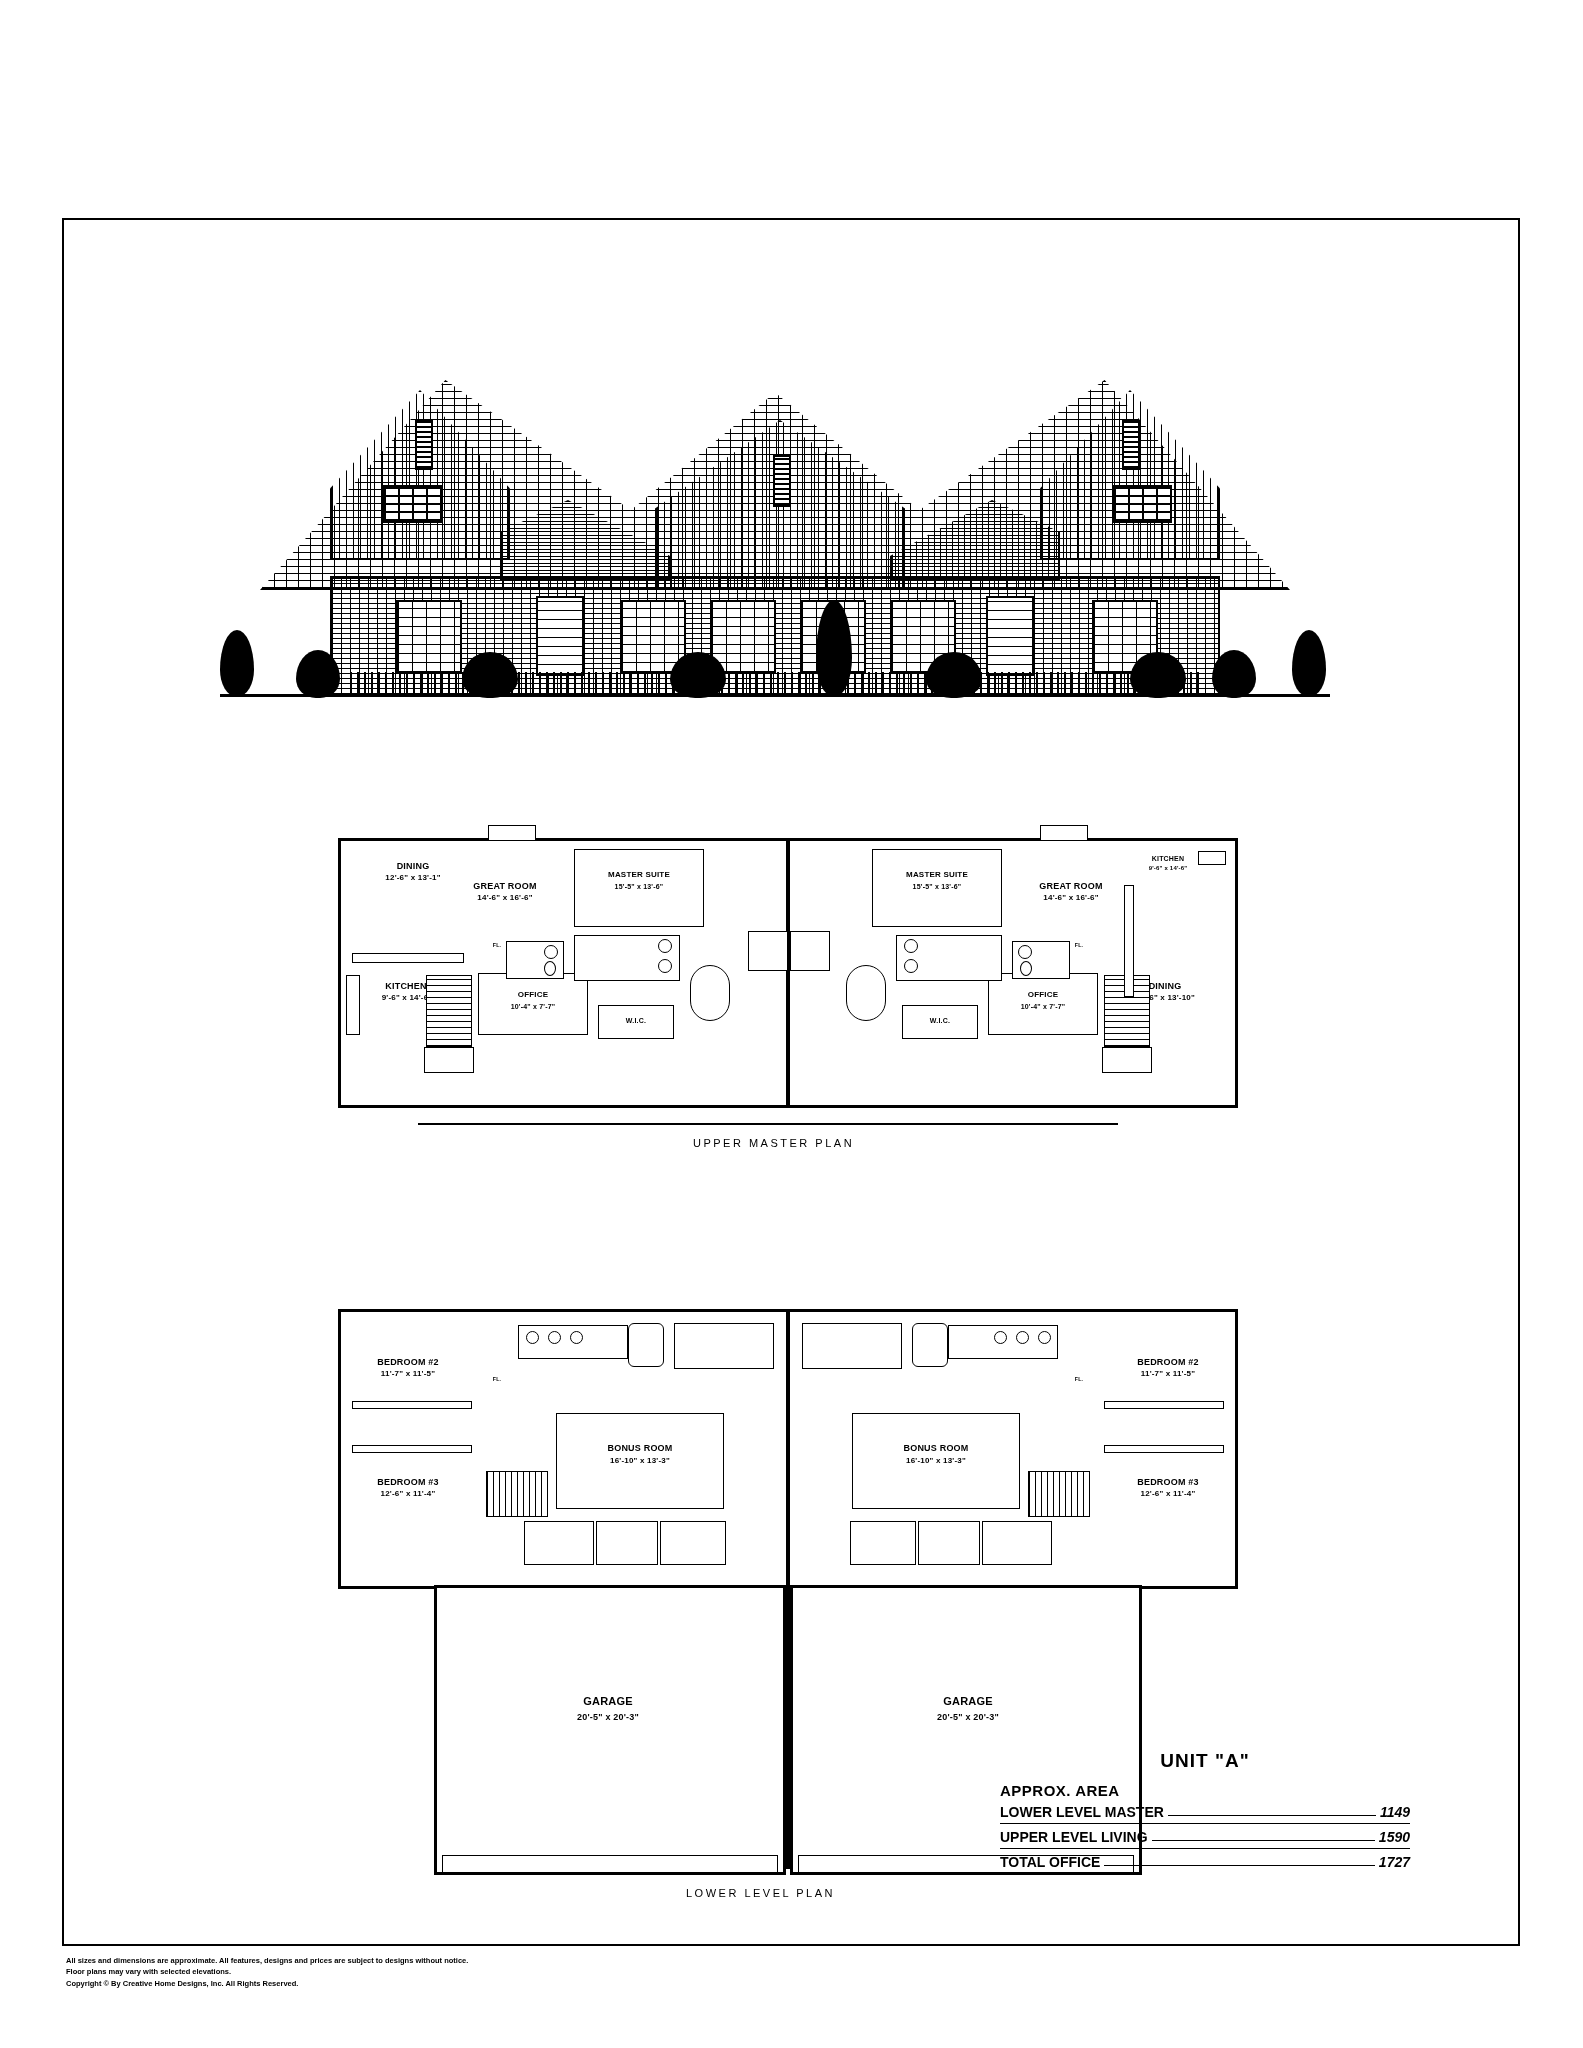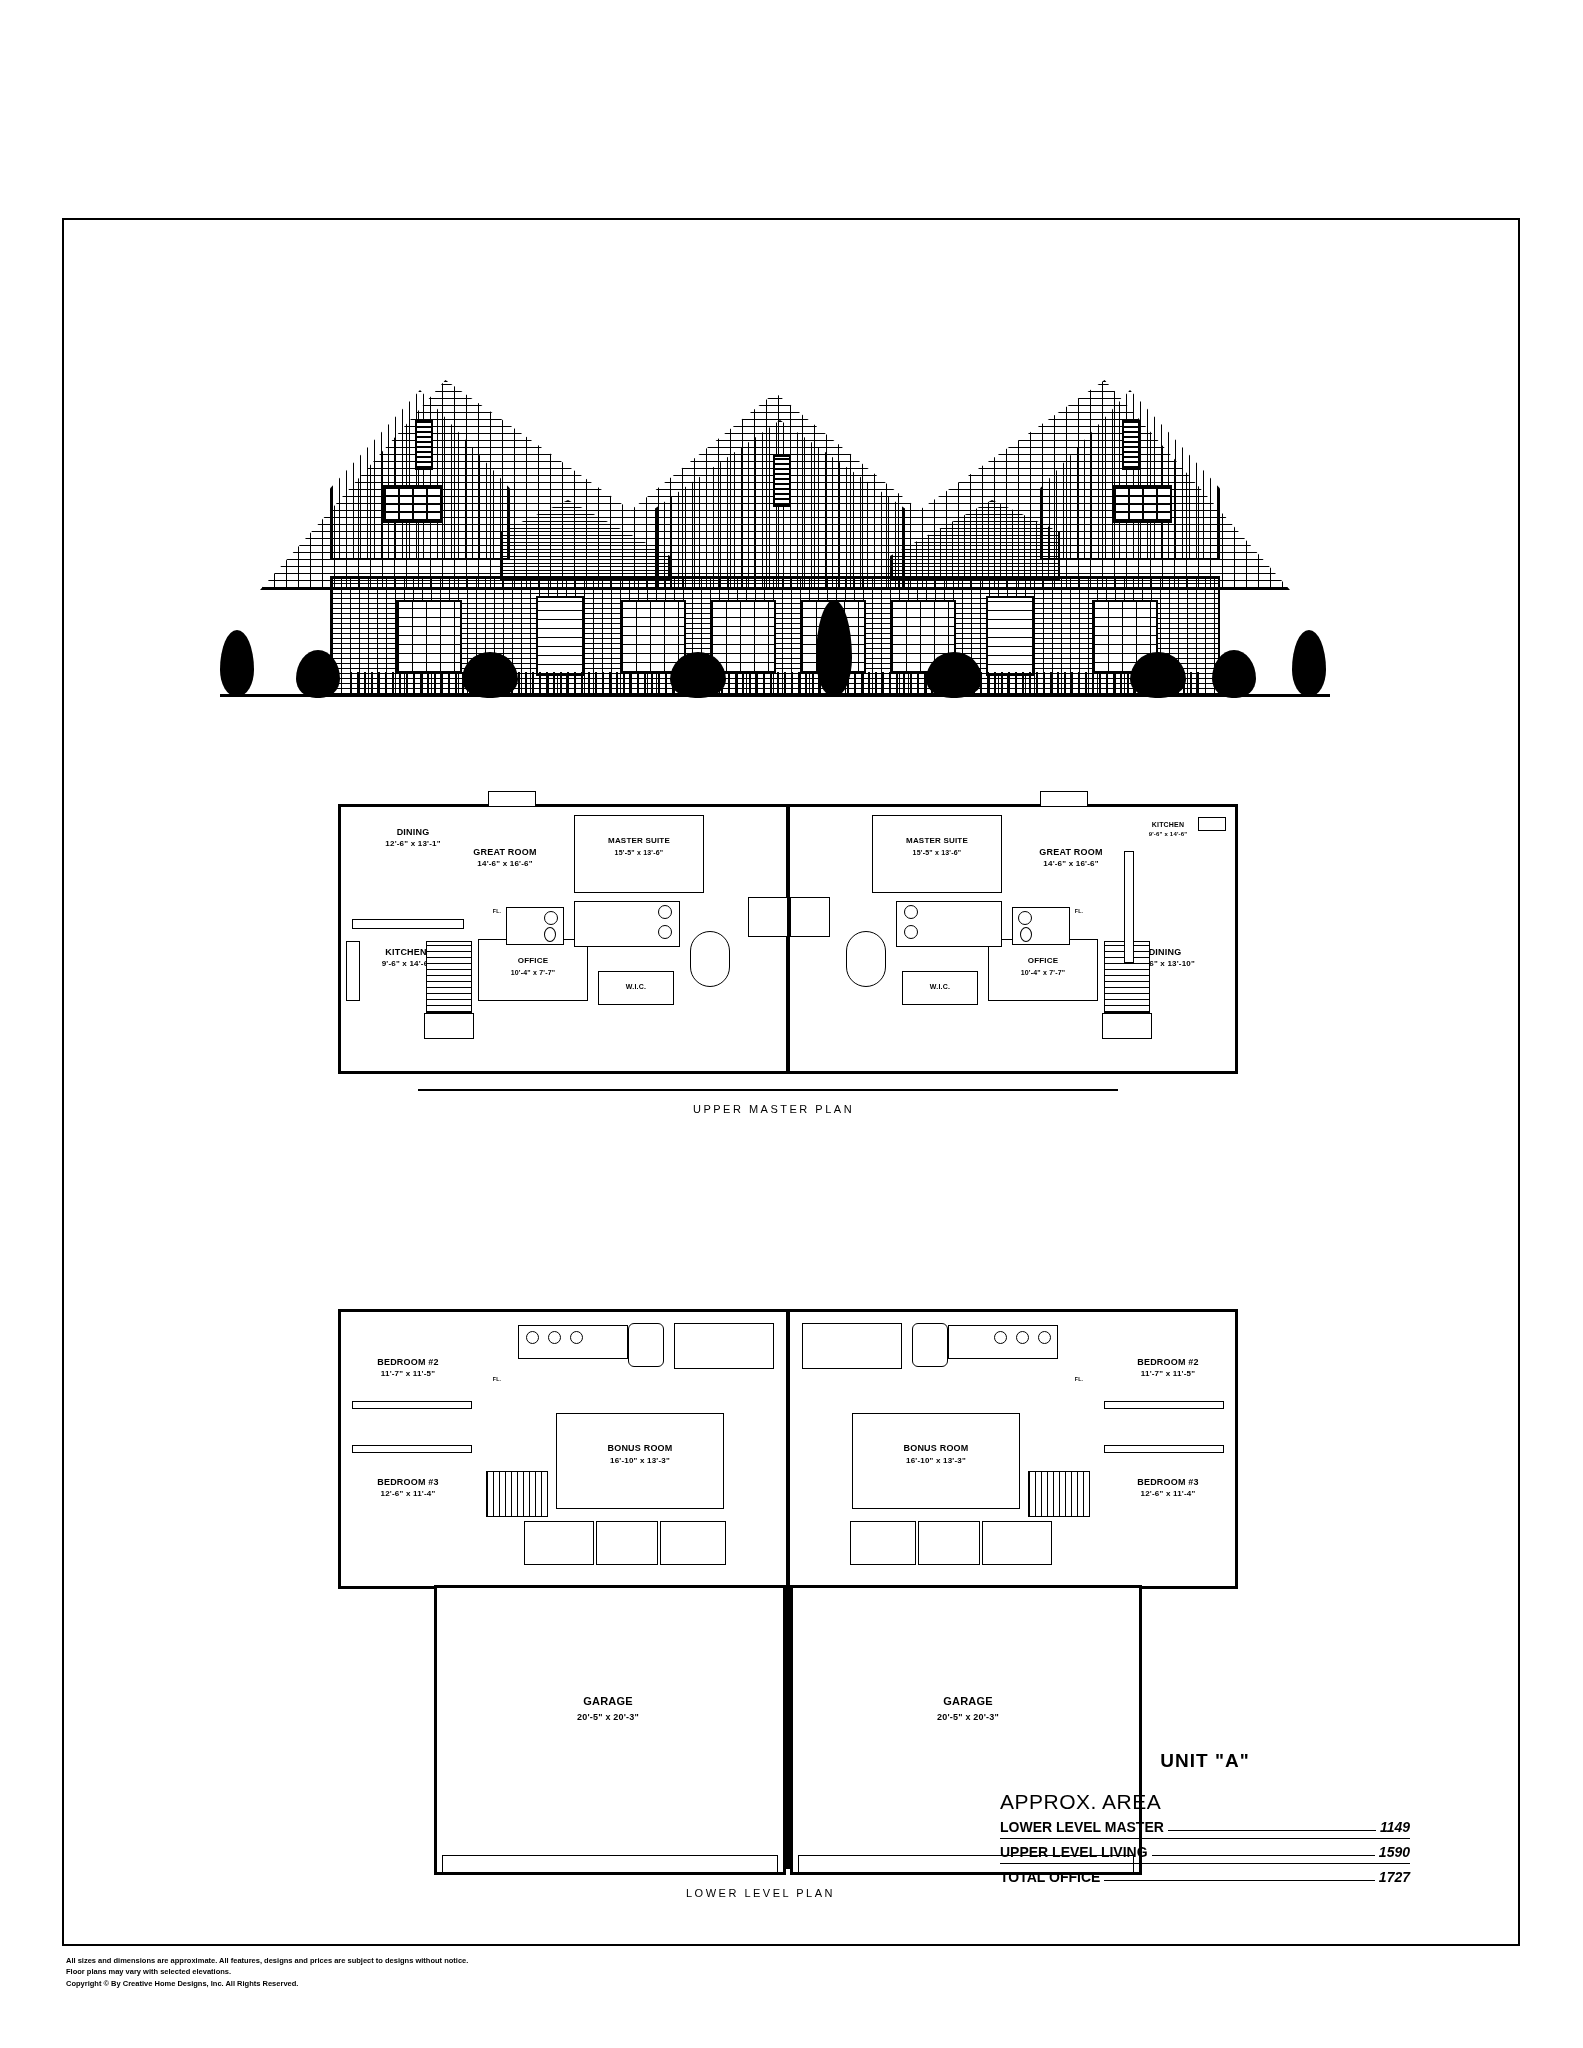--- a/index.html
+++ b/index.html
@@ -28,21 +28,21 @@
 
   
   .planbox{position:absolute;}
   .planwall{position:absolute;border:3px solid #000;box-sizing:border-box;background:#fff;}
 
   .caption{position:absolute;font-size:11px;letter-spacing:2.5px;font-family:"Liberation Sans",sans-serif;}
 
   
   #areablock{position:absolute;left:1000px;top:1750px;width:410px;}
   #areablock .unit{font-size:19px;font-weight:bold;text-align:center;letter-spacing:1px;}
-  #areablock .approx{font-size:21px;font-weight:normal;margin-top:18px;letter-spacing:.5px;}
+  #areablock .approx{font-size:15px;font-weight:bold;margin-top:10px;letter-spacing:.5px;}
   .arow{display:flex;align-items:flex-end;font-size:14px;font-weight:bold;margin-top:5px;}
   .arow .nm{white-space:nowrap;}
   .arow .dots{flex:1;border-bottom:1.5px solid #000;margin:0 4px 4px 4px;height:8px;}
   .arow .val{white-space:nowrap;font-style:italic;}
   .uline{border-bottom:1.5px solid #000;margin-top:3px;}
 
   
   #footer{position:absolute;left:66px;top:1955px;width:700px;font-size:7.5px;font-weight:bold;line-height:1.5;}
 
   
@@ -114,21 +114,21 @@
     <div class="tree" style="left:470px;top:352px;width:56px;height:46px;"></div>
     <div class="tree" style="left:616px;top:300px;width:36px;height:96px;"></div>
     <div class="tree" style="left:726px;top:352px;width:56px;height:46px;"></div>
     <div class="tree" style="left:930px;top:352px;width:56px;height:46px;"></div>
     <div class="tree" style="left:1012px;top:350px;width:44px;height:48px;"></div>
     <div class="tree" style="left:1092px;top:330px;width:34px;height:66px;"></div>
     <div style="position:absolute;left:150px;top:372px;width:850px;height:24px;
       background-image:repeating-linear-gradient(90deg,#000 0 2px,transparent 2px 7px);"></div>
   </div>
 
-  <div class="planbox" id="upperplan" style="left:338px;top:791px;width:900px;height:320px;">
+  <div class="planbox" id="upperplan" style="left:338px;top:825px;width:900px;height:320px;">
 
     <div class="planwall" style="left:0px;top:13px;width:900px;height:270px;"></div>
     <div class="wall" style="left:448px;top:13px;width:4px;height:270px;"></div>
 
     <div class="room" style="left:150px;top:0px;width:48px;height:16px;"></div>
     <div class="room" style="left:702px;top:0px;width:48px;height:16px;"></div>
 
     <div class="lbl t9" style="left:20px;top:36px;width:110px;">DINING</div>
     <div class="lbl t8" style="left:14px;top:49px;width:122px;">12'-6" x 13'-1"</div>
 

